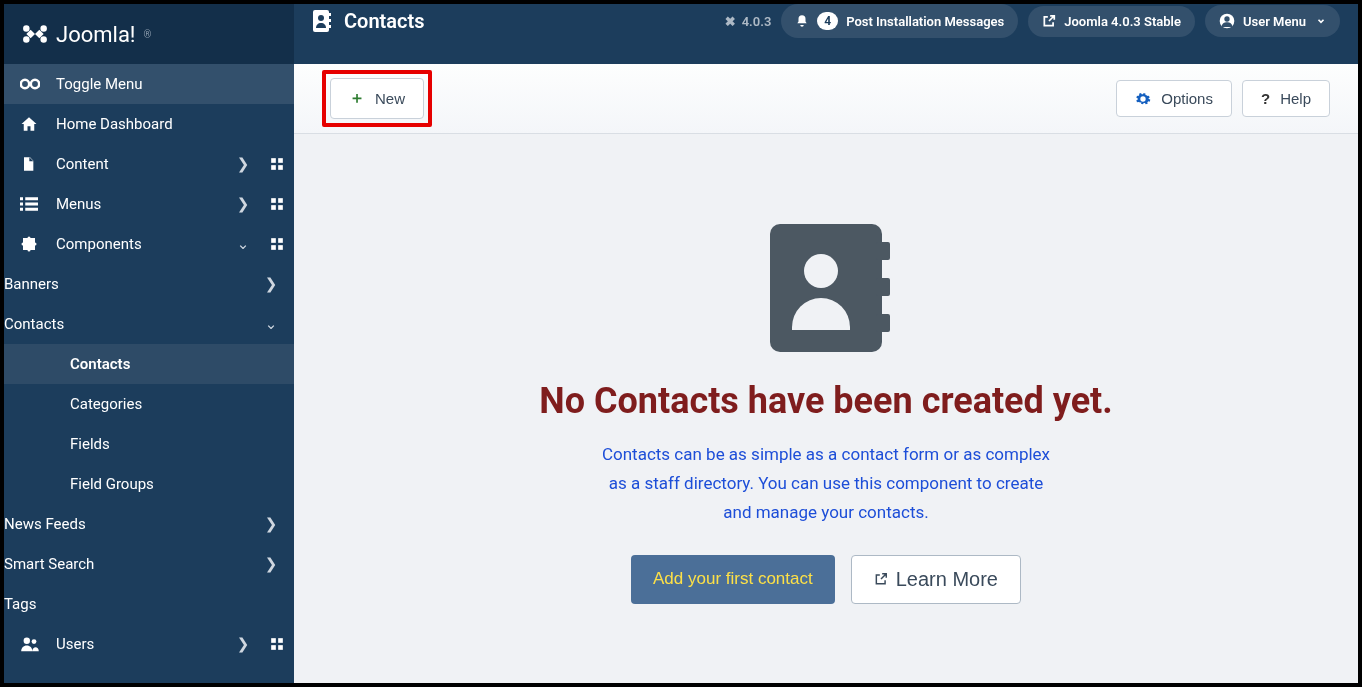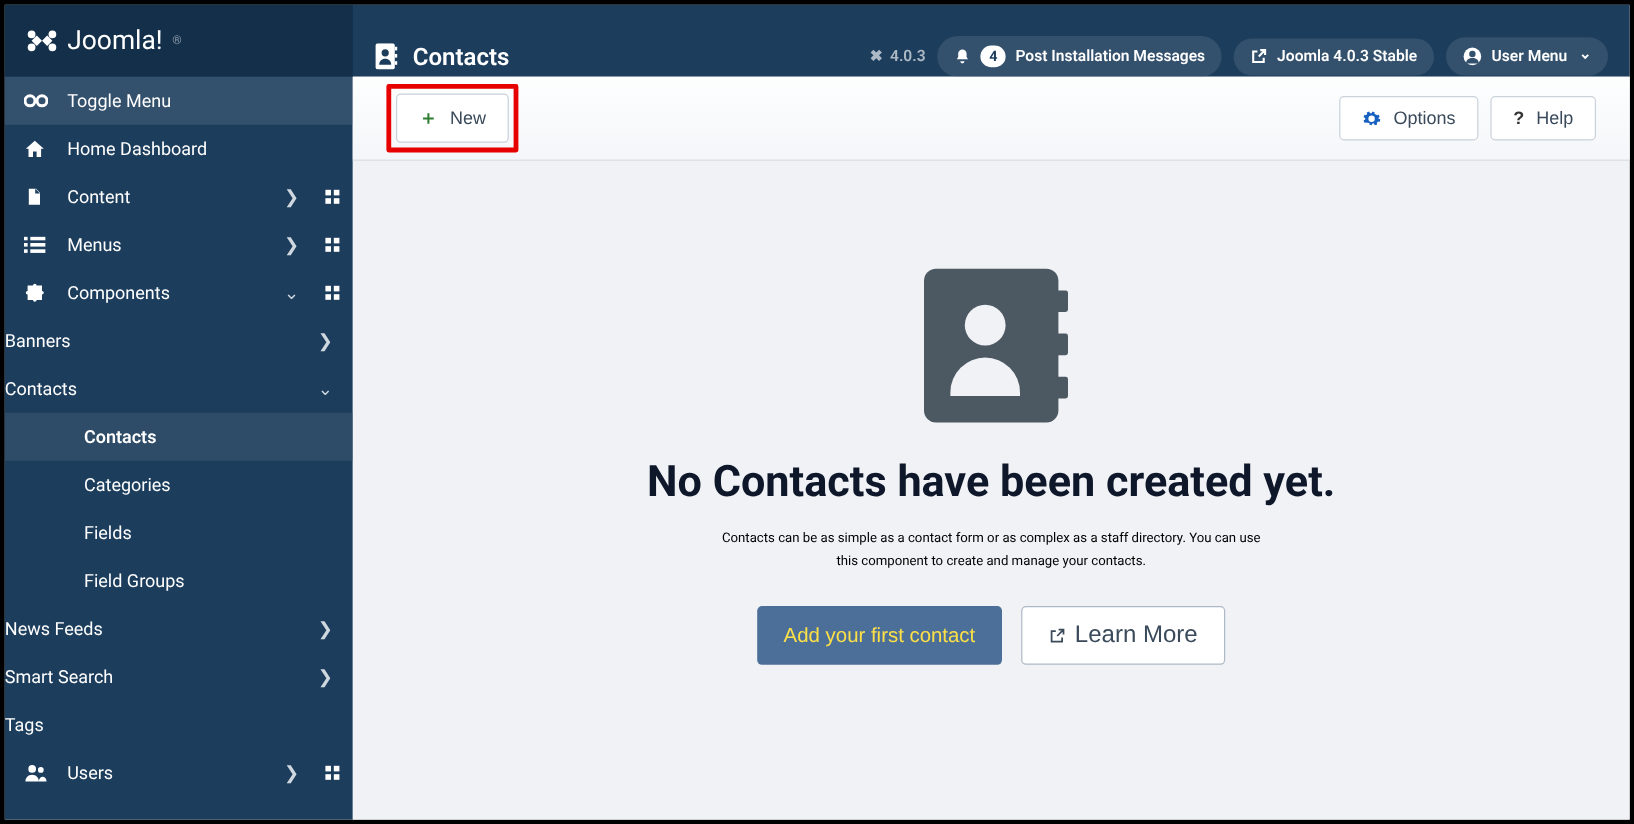--- a/index.html
+++ b/index.html
@@ -16,21 +16,21 @@
     height: 100%;
     background: #fff;
     display: flex;
     flex-direction: column;
   }
   
   .header {
     height: 60px;
     background: #1c3d5c;
     display: flex;
-    align-items: flex-end;
+    align-items: flex-start;
     color: #fff;
   }
   .brand {
     width: 290px;
     height: 100%;
     background: #132f4a;
     display: flex;
     align-items: center;
     padding-left: 18px;
     font-size: 22px;
@@ -154,24 +154,24 @@
     width: 112px; height: 128px;
     background: #4c5862;
     border-radius: 10px;
     position: relative;
     margin-bottom: 28px;
   }
   .ring-tab { position: absolute; right: -8px; width: 14px; height: 18px; background: #4c5862; border-radius: 2px; }
   .head { width: 34px; height: 34px; border-radius: 50%; background: #f0f2f5; position: absolute; top: 30px; left: 34px; }
   .bodyshape { width: 58px; height: 32px; border-radius: 30px 30px 0 0; background: #f0f2f5; position: absolute; bottom: 22px; left: 22px; }
   .empty-title {
-    font-size: 36px; font-weight: 700; color: #0f172a; margin-bottom: 18px; text-align: center;
+    font-size: 36px; font-weight: 700; color: #7f1d1d; margin-bottom: 18px; text-align: center;
   }
   .empty-desc {
-    font-size: 11px; color: #000000; text-align: center; max-width: 450px; line-height: 1.7; margin-bottom: 28px;
+    font-size: 17px; color: #1d4ed8; text-align: center; max-width: 450px; line-height: 1.7; margin-bottom: 28px;
   }
   .empty-actions { display: flex; gap: 16px; }
   .btn-primary {
     background: #4b6f98; color: #fde047; border: none; border-radius: 4px;
     padding: 12px 22px; font-size: 17px; font-weight: 400; cursor: pointer;
   }
   .btn-secondary {
     background: #fff; color: #3a4a5b; border: 1px solid #adb9c5; border-radius: 4px;
     padding: 12px 22px; font-size: 20px; font-weight: 500; cursor: pointer;
     display: flex; align-items: center; gap: 8px;

